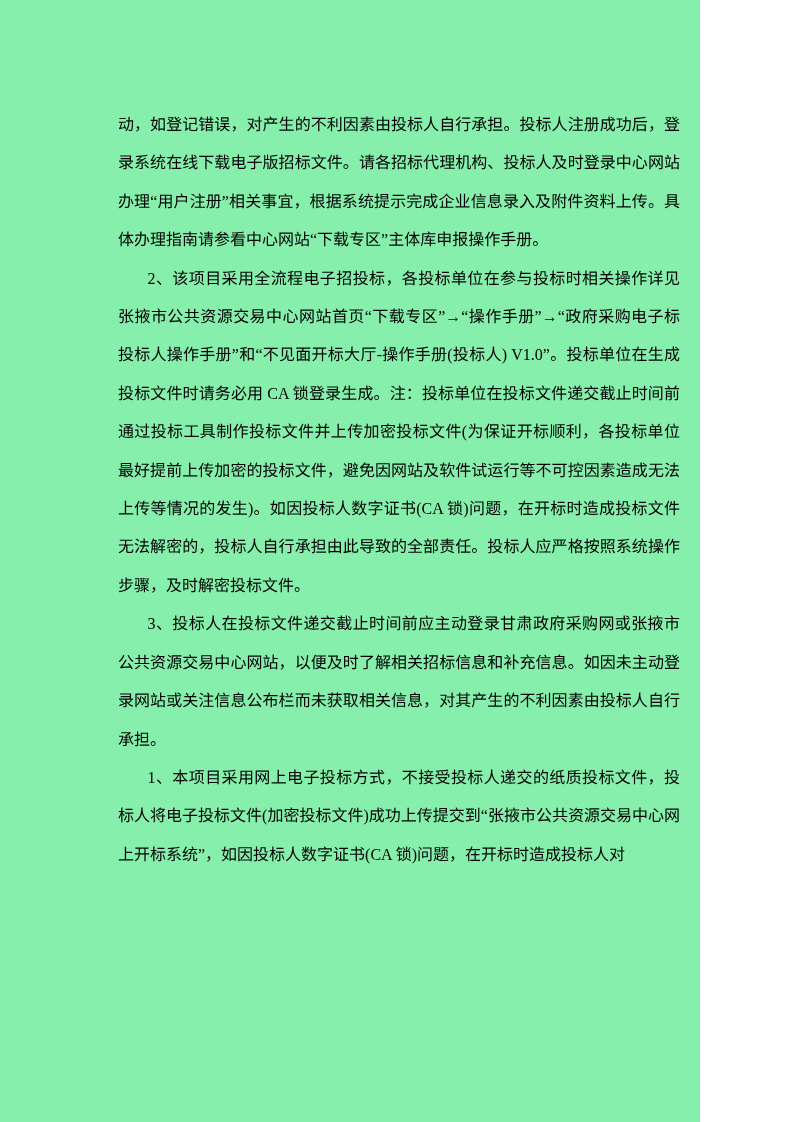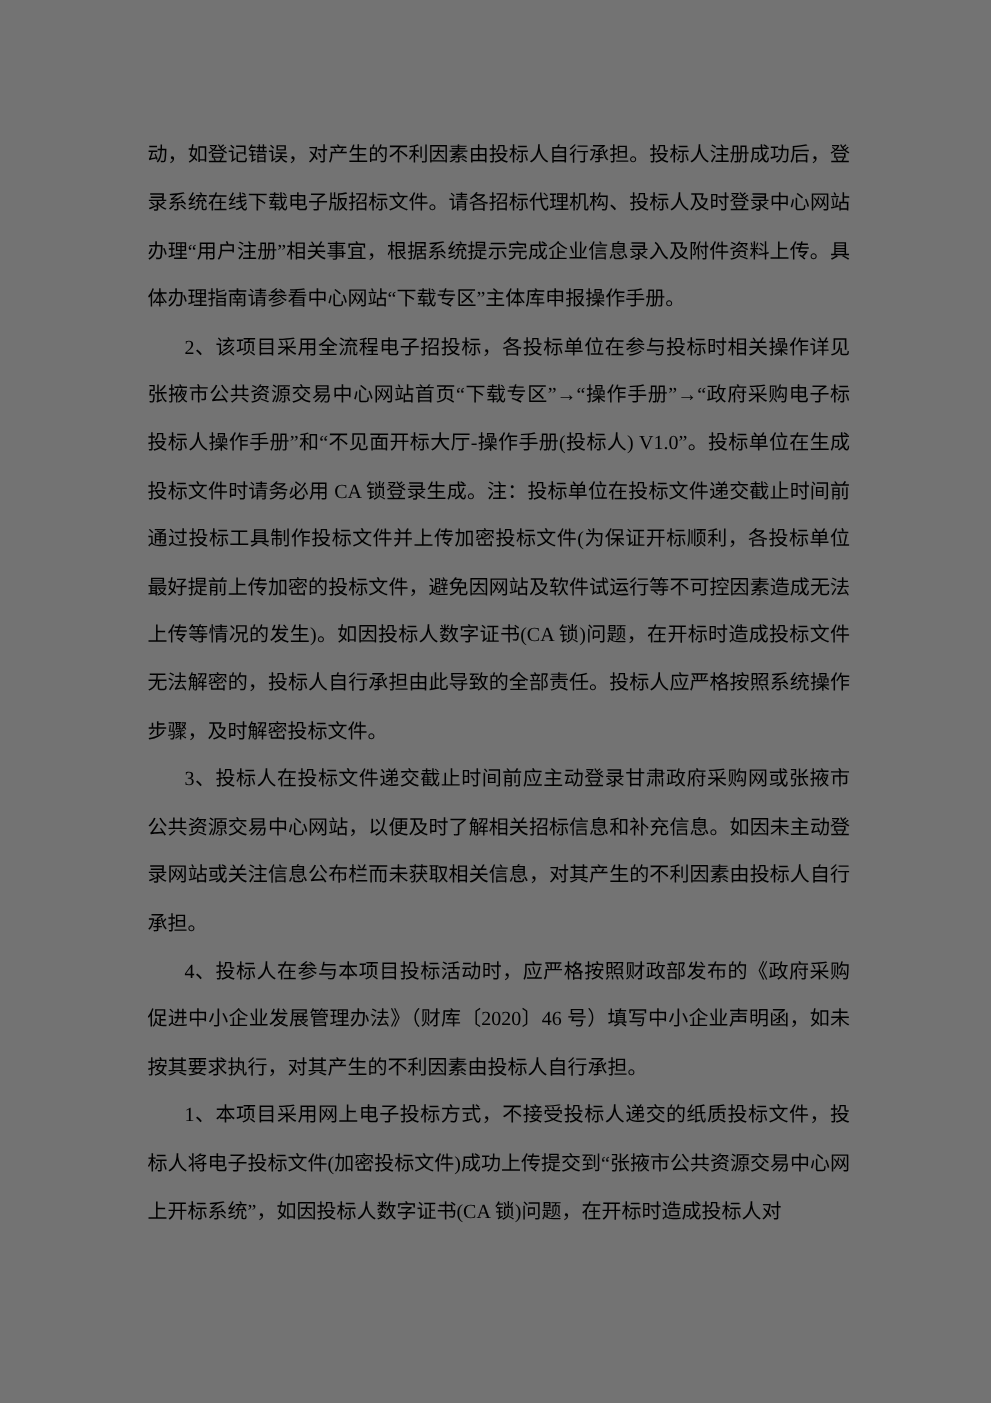--- a/index.html
+++ b/index.html
@@ -2,23 +2,23 @@
 <html lang="zh-CN"><head>
 <meta charset="utf-8">
 <style>
   html, body {
     margin: 0;
     padding: 0;
     background: #ffffff;
   }
   .page {
     position: relative;
-    width: 793px;
+    width: 700px;
     height: 1122px;
-    background: #737373;
+    background: #86efac;
     box-sizing: border-box;
     padding: 106px 113px 0 118px;
     overflow: hidden;
   }
   .doc-body {
     width: 562px;
   }
   .para {
     margin: 0;
     padding: 0;
@@ -37,16 +37,15 @@
   }
 </style>
 </head>
 <body>
 
 <div class="page">
   <div class="doc-body">
     <p class="para flush">动，如登记错误，对产生的不利因素由投标人自行承担。投标人注册成功后，登录系统在线下载电子版招标文件。请各招标代理机构、投标人及时登录中心网站办理“用户注册”相关事宜，根据系统提示完成企业信息录入及附件资料上传。具体办理指南请参看中心网站“下载专区”主体库申报操作手册。</p>
     <p class="para">2、该项目采用全流程电子招投标，各投标单位在参与投标时相关操作详见张掖市公共资源交易中心网站首页“下载专区”→“操作手册”→“政府采购电子标投标人操作手册”和“不见面开标大厅-操作手册(投标人) V1.0”。投标单位在生成投标文件时请务必用 CA 锁登录生成。注：投标单位在投标文件递交截止时间前通过投标工具制作投标文件并上传加密投标文件(为保证开标顺利，各投标单位最好提前上传加密的投标文件，避免因网站及软件试运行等不可控因素造成无法上传等情况的发生)。如因投标人数字证书(CA 锁)问题，在开标时造成投标文件无法解密的，投标人自行承担由此导致的全部责任。投标人应严格按照系统操作步骤，及时解密投标文件。</p>
     <p class="para">3、投标人在投标文件递交截止时间前应主动登录甘肃政府采购网或张掖市公共资源交易中心网站，以便及时了解相关招标信息和补充信息。如因未主动登录网站或关注信息公布栏而未获取相关信息，对其产生的不利因素由投标人自行承担。</p>
-    <p class="para">4、投标人在参与本项目投标活动时，应严格按照财政部发布的《政府采购促进中小企业发展管理办法》（财库〔2020〕46 号）填写中小企业声明函，如未按其要求执行，对其产生的不利因素由投标人自行承担。</p>
     <p class="para">1、本项目采用网上电子投标方式，不接受投标人递交的纸质投标文件，投标人将电子投标文件(加密投标文件)成功上传提交到“张掖市公共资源交易中心网上开标系统”，如因投标人数字证书(CA 锁)问题，在开标时造成投标人对</p>
   </div>
 </div>
 
 </body></html>

